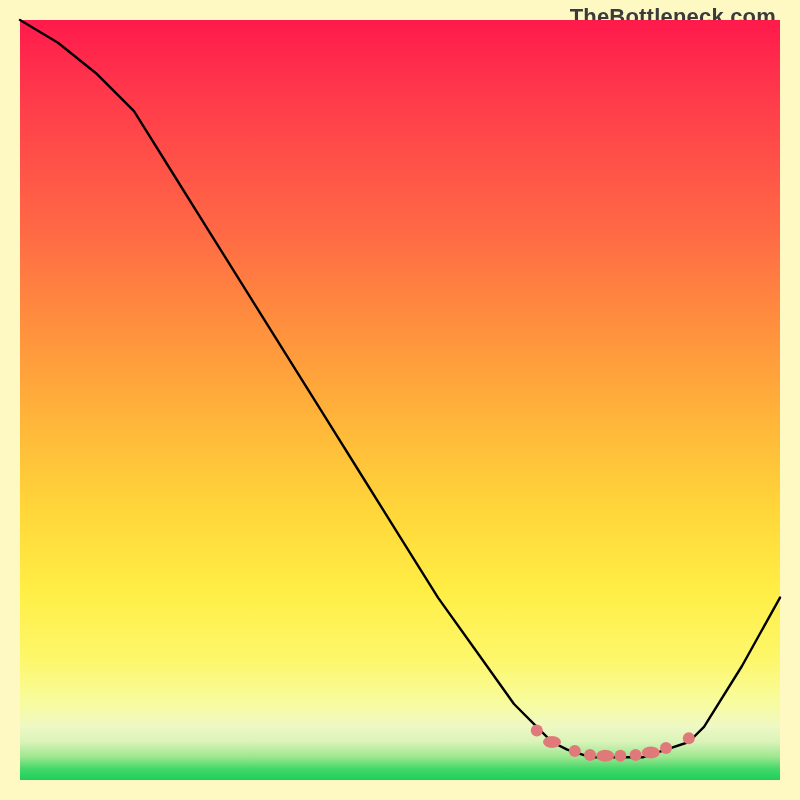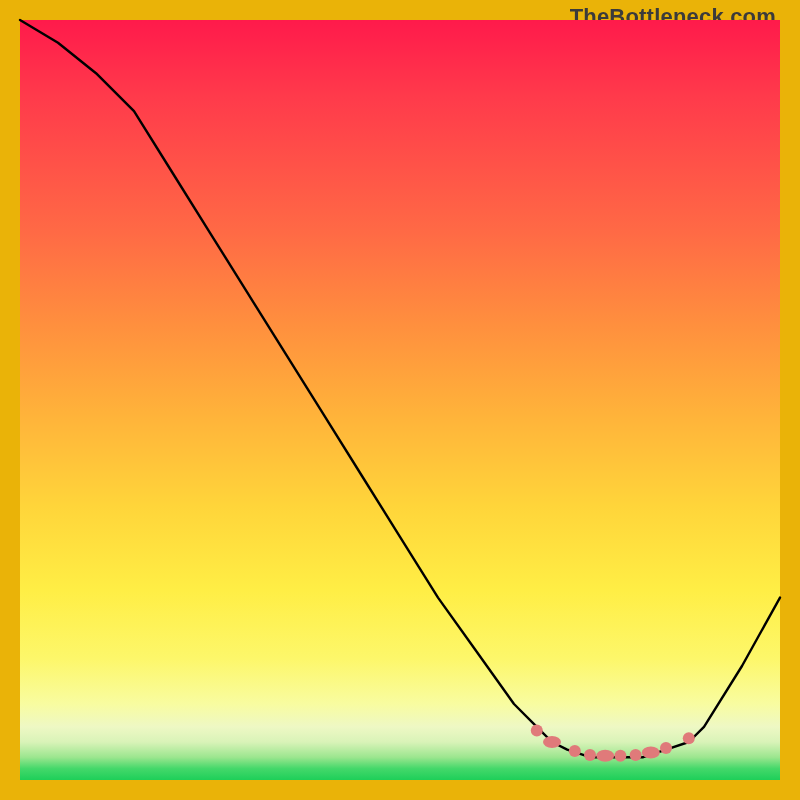--- a/index.html
+++ b/index.html
@@ -8,21 +8,21 @@
     width: 800px;
     height: 800px;
     background: #000;
     overflow: hidden;
     font-family: Arial, Helvetica, sans-serif;
   }
   .frame {
     position: relative;
     width: 800px;
     height: 800px;
-    background: #eab308;
+    background: #fef9c3;
   }
   .plot {
     position: absolute;
     left: 20px;
     top: 20px;
     width: 760px;
     height: 760px;
     
     background: linear-gradient(
       to bottom,

